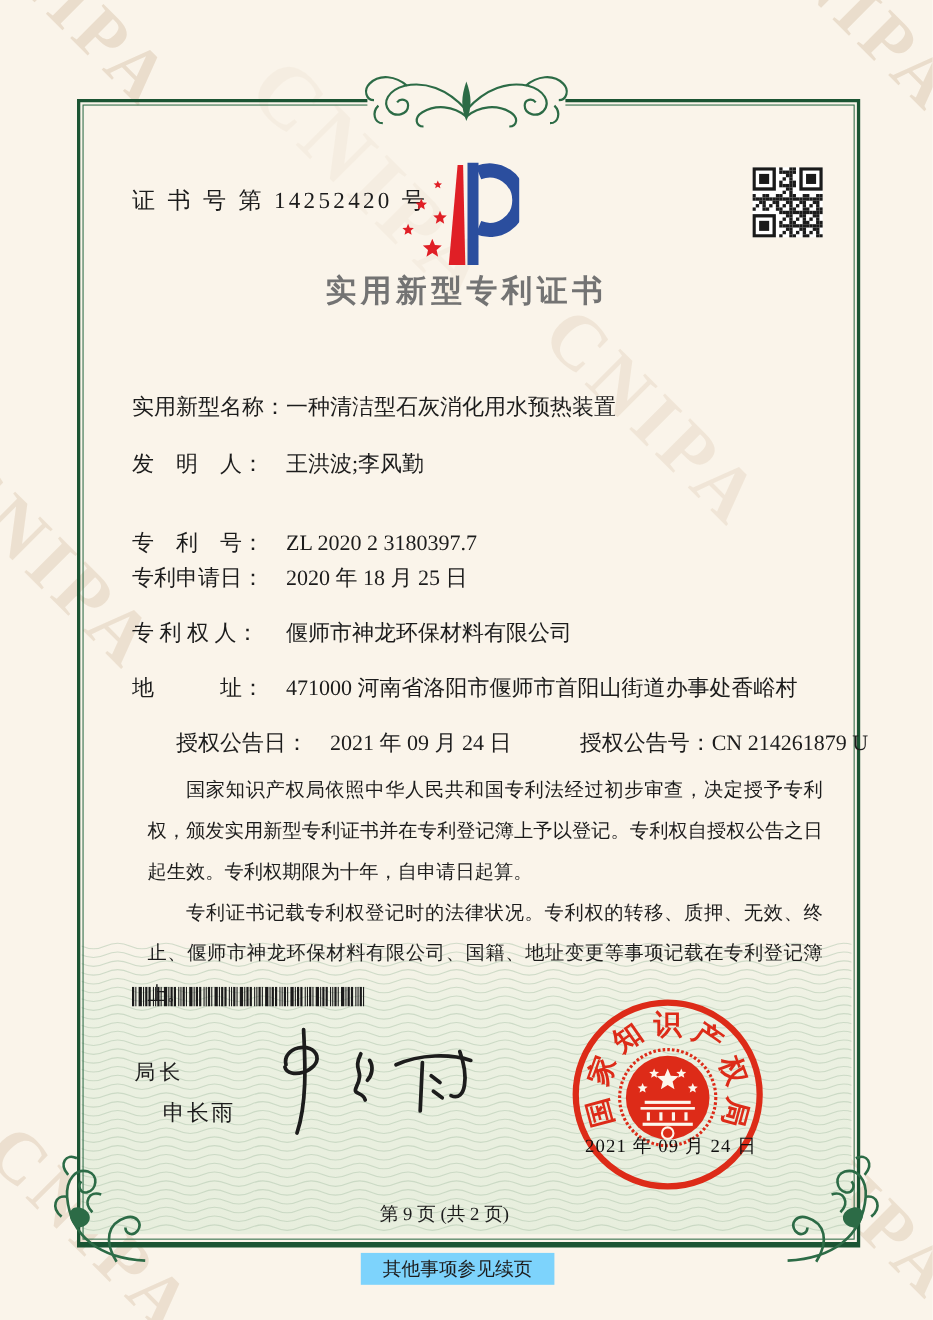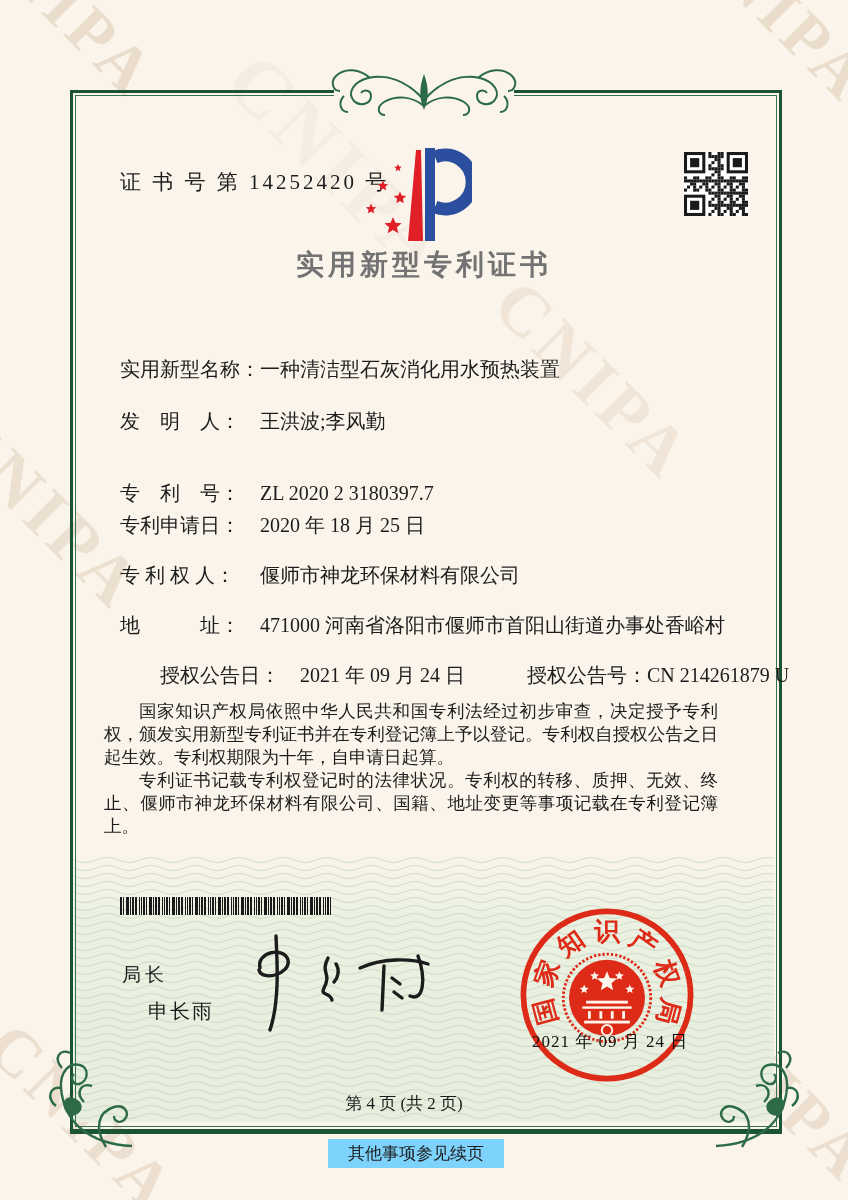--- a/index.html
+++ b/index.html
@@ -11,22 +11,22 @@
          border:3px solid #1b5433;border-bottom-width:5px;}
   .frame-inner{position:absolute;left:2px;top:2px;right:2px;bottom:2px;border:1px solid #35714d;}
   .guilloche{position:absolute;left:74px;top:856px;width:700px;height:266px;
              background:linear-gradient(180deg,rgba(236,241,226,0) 0%,#ecf1e2 22%,#e7eedd 100%);}
   .cert-no{position:absolute;left:120px;top:168px;font-size:21px;letter-spacing:3px;}
   .title{position:absolute;left:74px;top:246px;width:700px;text-align:center;
          font-size:28px;font-weight:700;letter-spacing:4px;color:#737373;}
   .row{position:absolute;left:120px;font-size:20px;white-space:nowrap;}
   .flabel{display:inline-block;min-width:140px;}
   .pair2{margin-left:62px;}
-  .body-text{position:absolute;left:104px;top:700px;width:614px;font-size:17.5px;
-             line-height:23px;text-align:justify;}
+  .body-text{position:absolute;left:134px;top:700px;width:614px;font-size:17.5px;
+             line-height:37px;text-align:justify;}
   .body-text p{margin:0;text-indent:2em;}
   .officer-title{position:absolute;left:122px;top:962px;font-size:19px;letter-spacing:4px;}
   .officer-name{position:absolute;left:120px;top:998px;font-size:20px;letter-spacing:2px;margin-left:28px;}
   .seal-date{position:absolute;left:522px;top:1030px;width:176px;text-align:center;
              font-size:17px;letter-spacing:1px;color:#111;}
   .page-num{position:absolute;left:74px;top:1092px;width:660px;text-align:center;font-size:17px;}
   .footer-note{position:absolute;left:328px;top:1139px;width:164px;background:#7dd3fc;
                padding:3px 6px;text-align:center;font-size:17px;}
   svg{display:block;}
   .abs{position:absolute;}
@@ -449,16 +449,16 @@
       <rect x="80" y="117" width="3" height="8"></rect>
       <rect x="92" y="117" width="3" height="8"></rect>
       <rect x="104" y="117" width="3" height="8"></rect>
       <rect x="116" y="117" width="3" height="8"></rect>
       <rect x="76" y="127" width="48" height="3"></rect>
     </g>
     <circle cx="100" cy="137" r="5.5" fill="none" stroke="#fdf6ec" stroke-width="2"></circle>
   </svg>
   <div class="seal-date">2021 年 09 月 24 日</div>
 
-  <div class="page-num">第 4 页 (共 2 页)</div>
+  <div class="page-num">第 9 页 (共 2 页)</div>
   <div class="footer-note">其他事项参见续页</div>
 
 </div>
 
 </body></html>

